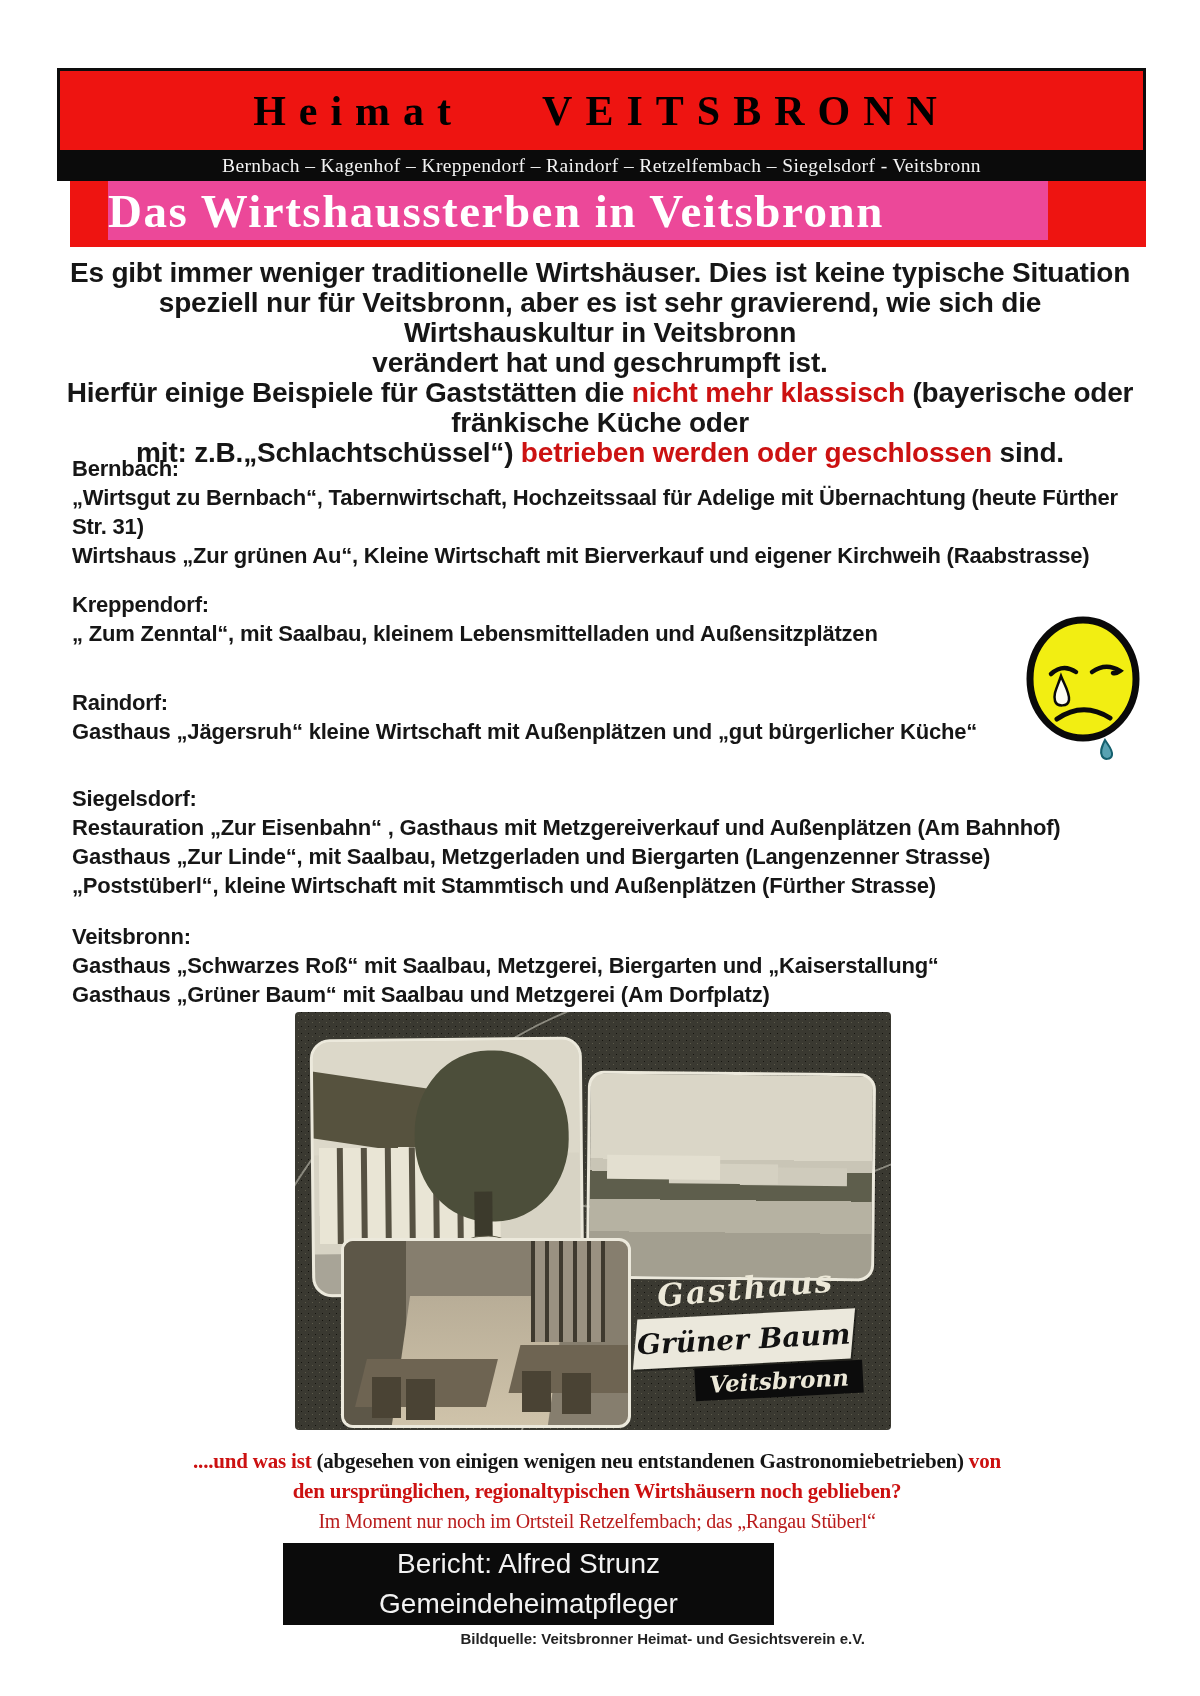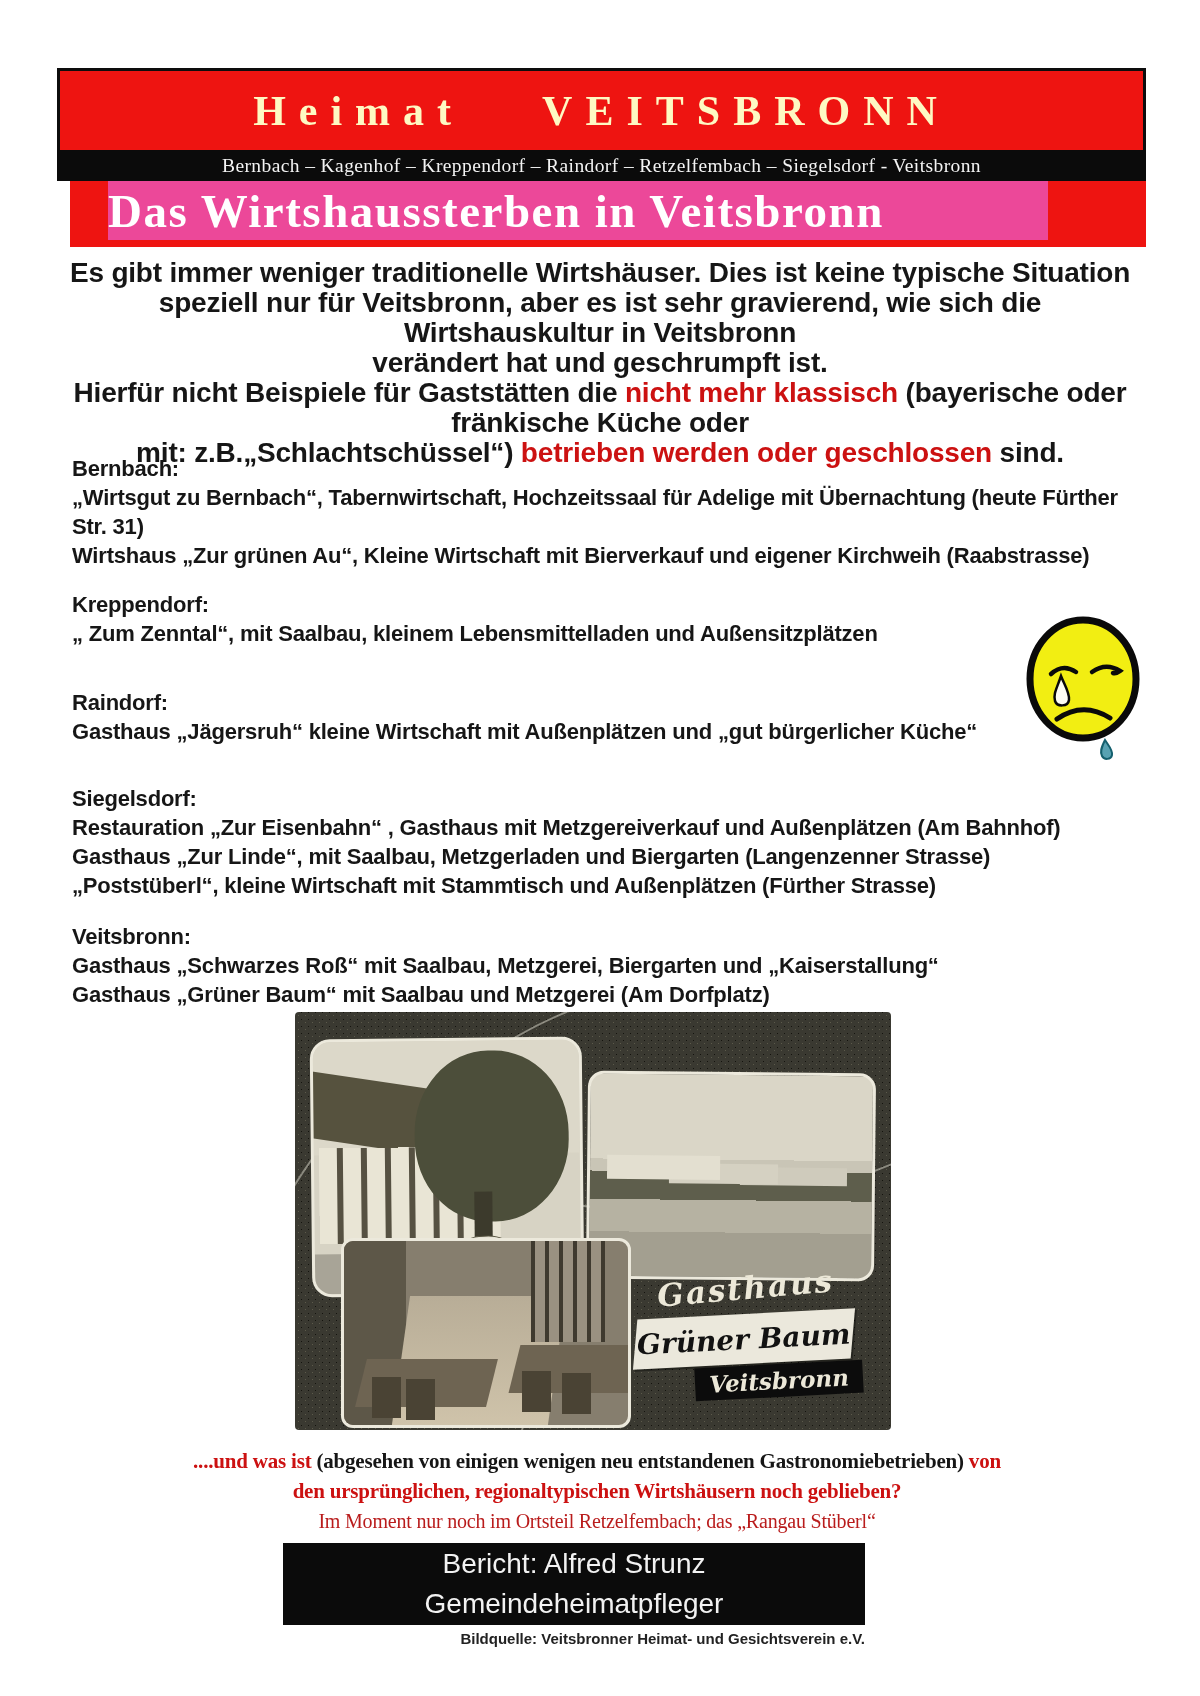--- a/index.html
+++ b/index.html
@@ -9,21 +9,21 @@
   }
   .abs{position:absolute;}
 
   
   .red-banner{
     left:57px;top:68px;width:1089px;height:82px;background:#ee1411;
     border:3px solid #0d0d0d;border-bottom:none;box-sizing:border-box;
     display:flex;align-items:center;justify-content:center;gap:78px;
   }
   .red-banner .word{
-    font-family:"Liberation Serif", serif;font-weight:bold;color:#fef9c3;
+    font-family:"Liberation Serif", serif;font-weight:bold;color:#000000;
     font-size:42px;letter-spacing:13px;line-height:1;
   }
   .black-bar{
     left:57px;top:150px;width:1089px;height:31px;background:#0b0b0b;
     display:flex;align-items:center;justify-content:center;
   }
   .black-bar .villages{
     font-family:"Liberation Serif", serif;font-weight:normal;color:#f4f4f4;
     font-size:19.5px;letter-spacing:.4px;
   }
@@ -118,21 +118,21 @@
 
   
   .closing{
     left:57px;top:1446px;width:1080px;text-align:center;
     font-weight:bold;font-size:21px;line-height:30px;letter-spacing:-.2px;font-family:Liberation Serif, serif;
   }
   .closing .plain{font-weight:normal;font-size:20px;color:#b91c1c;text-align:center;}
 
   
   .report-box{
-    left:283px;top:1543px;width:582px;height:82px;background:#0b0b0b;
+    left:283px;top:1543px;width:491px;height:82px;background:#0b0b0b;
     display:flex;flex-direction:column;align-items:center;justify-content:center;gap:2px;
   }
   .report-box div{color:#f2f2f2;font-size:28px;font-weight:400;line-height:38px;}
   .source-line{
     left:283px;top:1630px;width:582px;text-align:right;
     font-size:15px;font-weight:bold;color:#222222;
   }
 </style>
 </head>
 <body>
@@ -148,21 +148,21 @@
 
 <div class="abs title-band"></div>
 <div class="abs title-box">
   <span class="headline">Das Wirtshaussterben in Veitsbronn</span>
 </div>
 
 <div class="abs intro">
   <div>Es gibt immer weniger traditionelle Wirtshäuser. Dies ist keine typische Situation</div>
   <div>speziell nur für Veitsbronn, aber es ist sehr gravierend, wie sich die Wirtshauskultur in Veitsbronn</div>
   <div>verändert hat und geschrumpft ist.</div>
-  <div><span>Hierfür nicht Beispiele für Gaststätten die </span><span class="red-t">nicht mehr klassisch</span><span> (bayerische oder fränkische Küche oder</span></div>
+  <div><span>Hierfür einige Beispiele für Gaststätten die </span><span class="red-t">nicht mehr klassisch</span><span> (bayerische oder fränkische Küche oder</span></div>
   <div><span>mit: z.B.„Schlachtschüssel“) </span><span class="red-t">betrieben werden oder geschlossen</span><span> sind.</span></div>
 </div>
 
 <section class="abs section sec-bernbach">
   <div>Bernbach:</div>
   <div>„Wirtsgut zu Bernbach“, Tabernwirtschaft, Hochzeitssaal für Adelige mit Übernachtung (heute Fürther Str. 31)</div>
   <div>Wirtshaus „Zur grünen Au“, Kleine Wirtschaft mit Bierverkauf und eigener Kirchweih (Raabstrasse)</div>
 </section>
 
 <section class="abs section sec-kreppendorf">

